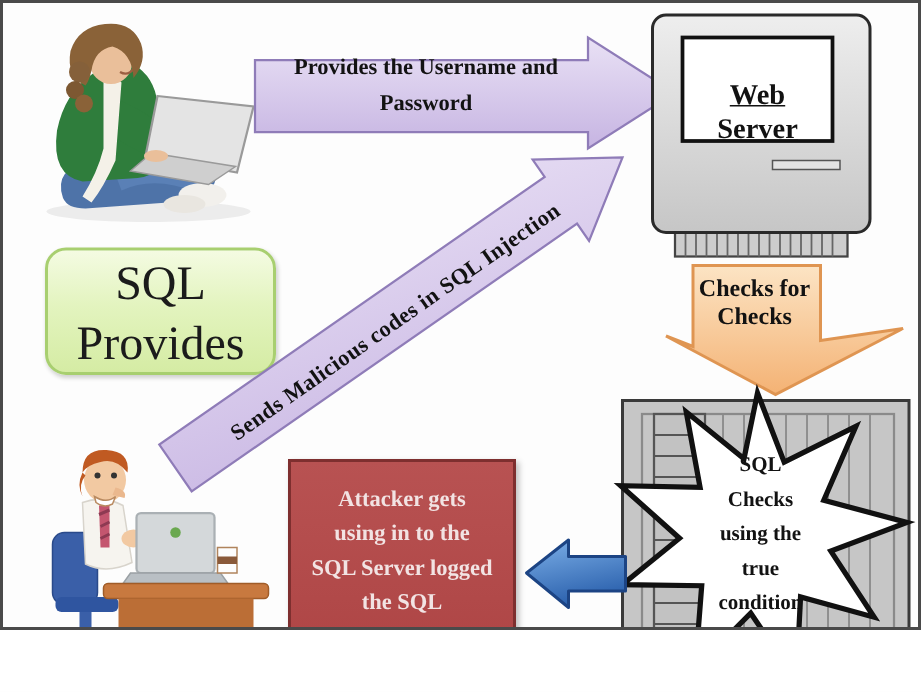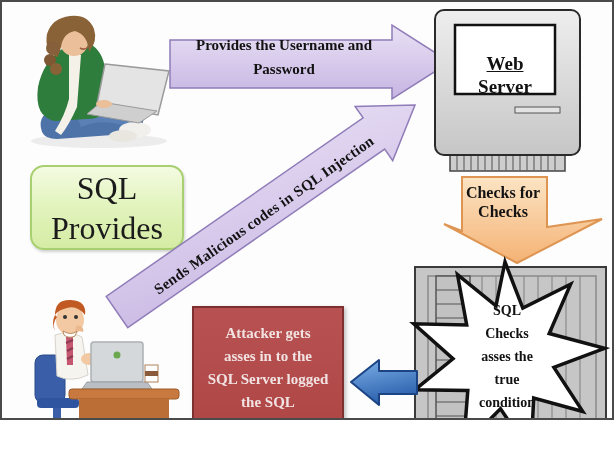--- a/index.html
+++ b/index.html
@@ -189,28 +189,28 @@
         <line x1="170" y1="14" x2="170" y2="168"></line>
     </g>
   </svg>
 
   <svg class="abs" style="left:400px;top:253px" width="212" height="206" viewBox="0 0 212 206">
     <polygon points="103,7 120.8,53.1 168.6,29.2 147.2,78.5 202.6,93.3 151.9,112.4 180.8,156.5 131.7,143 128.9,198.6 98.5,153.8 61.5,190.8 65.8,135.5 12.8,134.8 51,103.8 11.8,68.8 64.7,69.9 55.5,19.7 94,50.8" fill="#ffffff" stroke="#111" stroke-width="3.5" stroke-linejoin="miter"></polygon>
   </svg>
   <div class="label burst-label">
     <div>SQL</div>
     <div>Checks</div>
-    <div>asses the</div>
+    <div>using the</div>
     <div>true</div>
     <div>condition</div>
   </div>
 
   <div class="red-box">
     <div>Attacker gets</div>
-    <div>asses in to the</div>
+    <div>using in to the</div>
     <div>SQL Server logged</div>
     <div>the SQL</div>
   </div>
 
   <svg class="abs" style="left:345px;top:353px" width="74" height="56" viewBox="0 0 74 56">
     <defs>
       <linearGradient id="blu1" x1="0" y1="0" x2="0.3" y2="1">
         <stop offset="0" stop-color="#7db0e8"></stop>
           <stop offset="1" stop-color="#2b61ad"></stop>
       </linearGradient>

